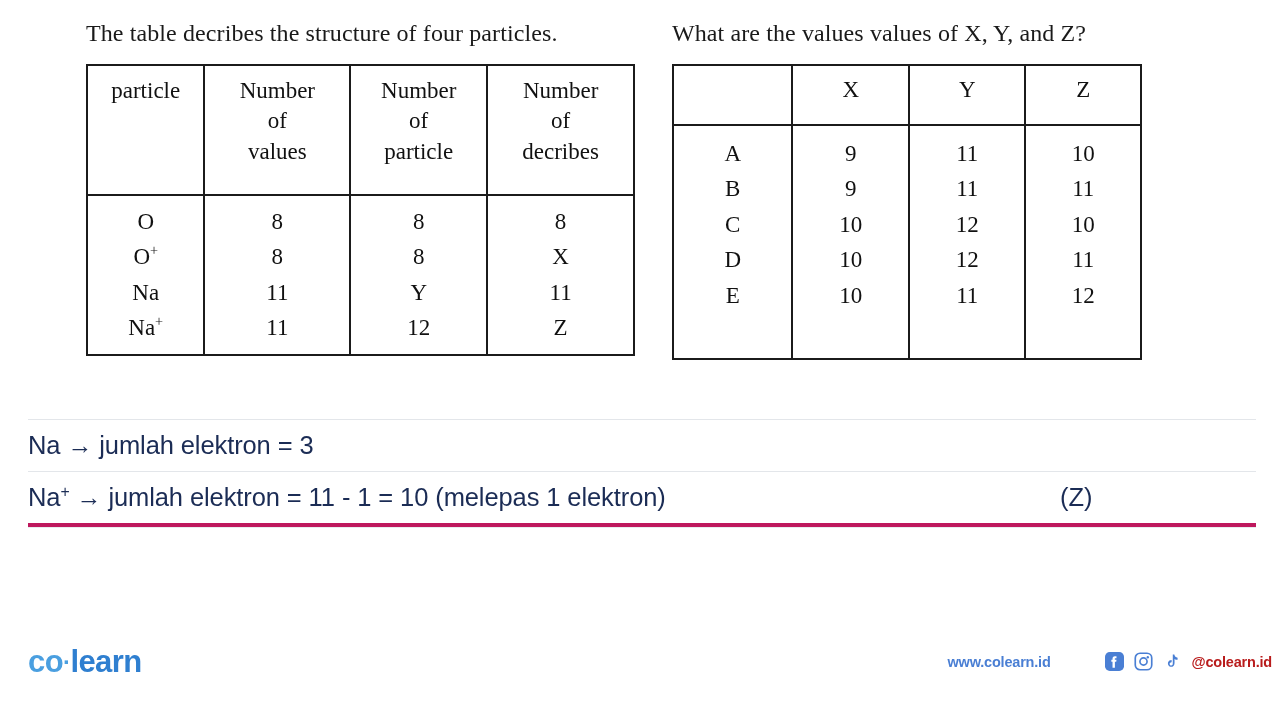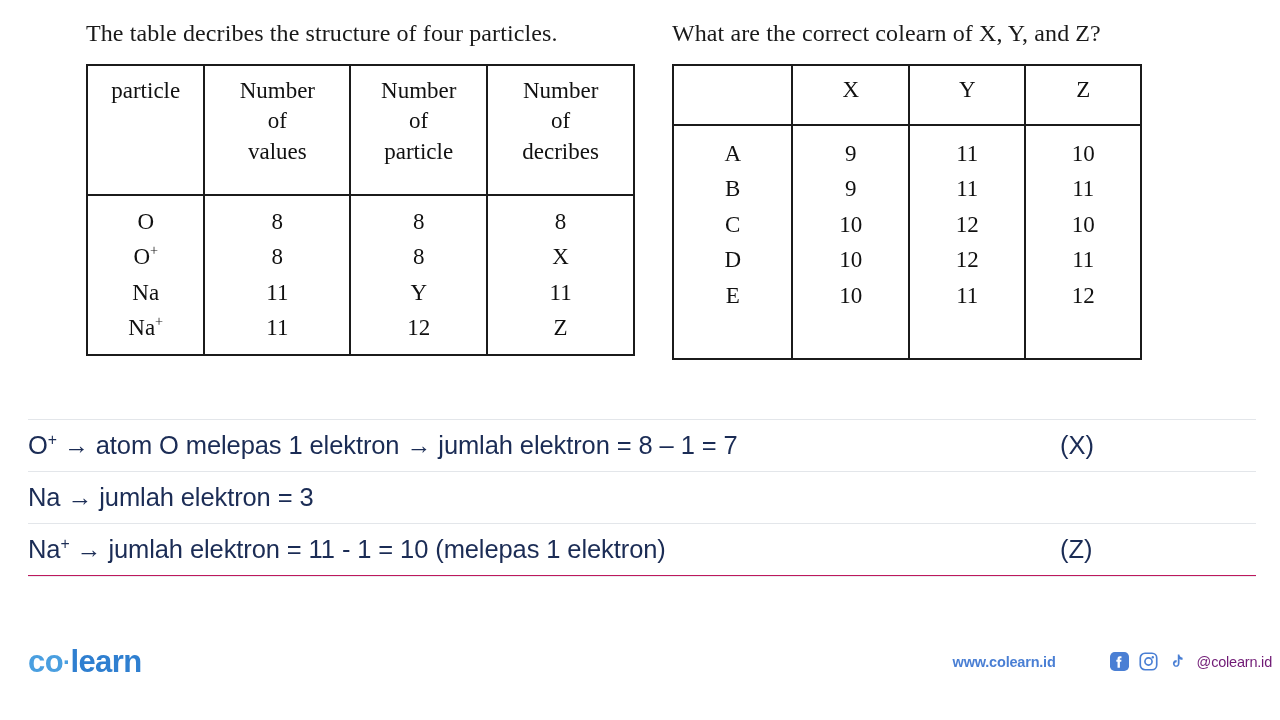--- a/index.html
+++ b/index.html
@@ -114,21 +114,21 @@
     width: 1228px;
     font-family: "Liberation Sans", sans-serif;
   }
   .sol-row {
     position: relative;
     border-top: 1px solid #e3e6ea;
     height: 51px;
     display: flex;
     align-items: center;
   }
-  .sol-row.last { border-bottom: 1px solid #be185d; }
+  .sol-row.last { border-bottom: 4px solid #be185d; }
   .sol-text {
     font-size: 25.5px;
     color: #1b2c55;
     white-space: nowrap;
     letter-spacing: -0.1px;
   }
   .sol-tag {
     position: absolute;
     left: 1032px;
     font-size: 25.5px;
@@ -173,22 +173,22 @@
   }
   .site-url {
     font-size: 14.5px;
     color: #4a7fd4;
     font-weight: bold;
     margin-right: 44px;
     letter-spacing: -0.2px;
   }
   .handle {
     font-size: 14.5px;
-    color: #701a75;
-    font-weight: normal;
+    color: #b91c1c;
+    font-weight: bold;
     letter-spacing: -0.2px;
     margin-left: 2px;
   }
   .sicon { display: inline-flex; align-items: center; }
 </style>
 </head>
 <body>
 
 <div class="question-area">
 
@@ -249,21 +249,21 @@
             <div>X</div>
             <div>11</div>
             <div>Z</div>
           </td>
         </tr>
       </tbody>
     </table>
   </div>
 
   <div class="col-right">
-    <p class="prompt">What are the correct colearn of X, Y, and Z?</p>
+    <p class="prompt">What are the values values of X, Y, and Z?</p>
 
     <table class="sheet" id="right-table">
       <thead>
         <tr>
           <th class="hc r1"></th>
           <th class="hc r2">X</th>
           <th class="hc r3">Y</th>
           <th class="hc r4">Z</th>
         </tr>
       </thead>
@@ -298,24 +298,20 @@
             <div>12</div>
           </td>
         </tr>
       </tbody>
     </table>
   </div>
 </div>
 
 <div class="solution">
 
-  <div class="sol-row">
-    <span class="sol-text"><span>O</span><sup class="chg">+</sup> <span class="arrow">→</span><span> atom O melepas 1 elektron </span><span class="arrow">→</span><span> jumlah elektron = 8 – 1 = 7</span></span>
-    <span class="sol-tag">(X)</span>
-  </div>
 
   <div class="sol-row">
     <span class="sol-text"><span>Na </span><span class="arrow">→</span><span> jumlah elektron = 3</span></span>
   </div>
 
   <div class="sol-row last">
     <span class="sol-text"><span>Na</span><sup class="chg">+</sup> <span class="arrow">→</span><span> jumlah elektron = 11 - 1 = 10 (melepas 1 elektron)</span></span>
     <span class="sol-tag">(Z)</span>
   </div>
 

